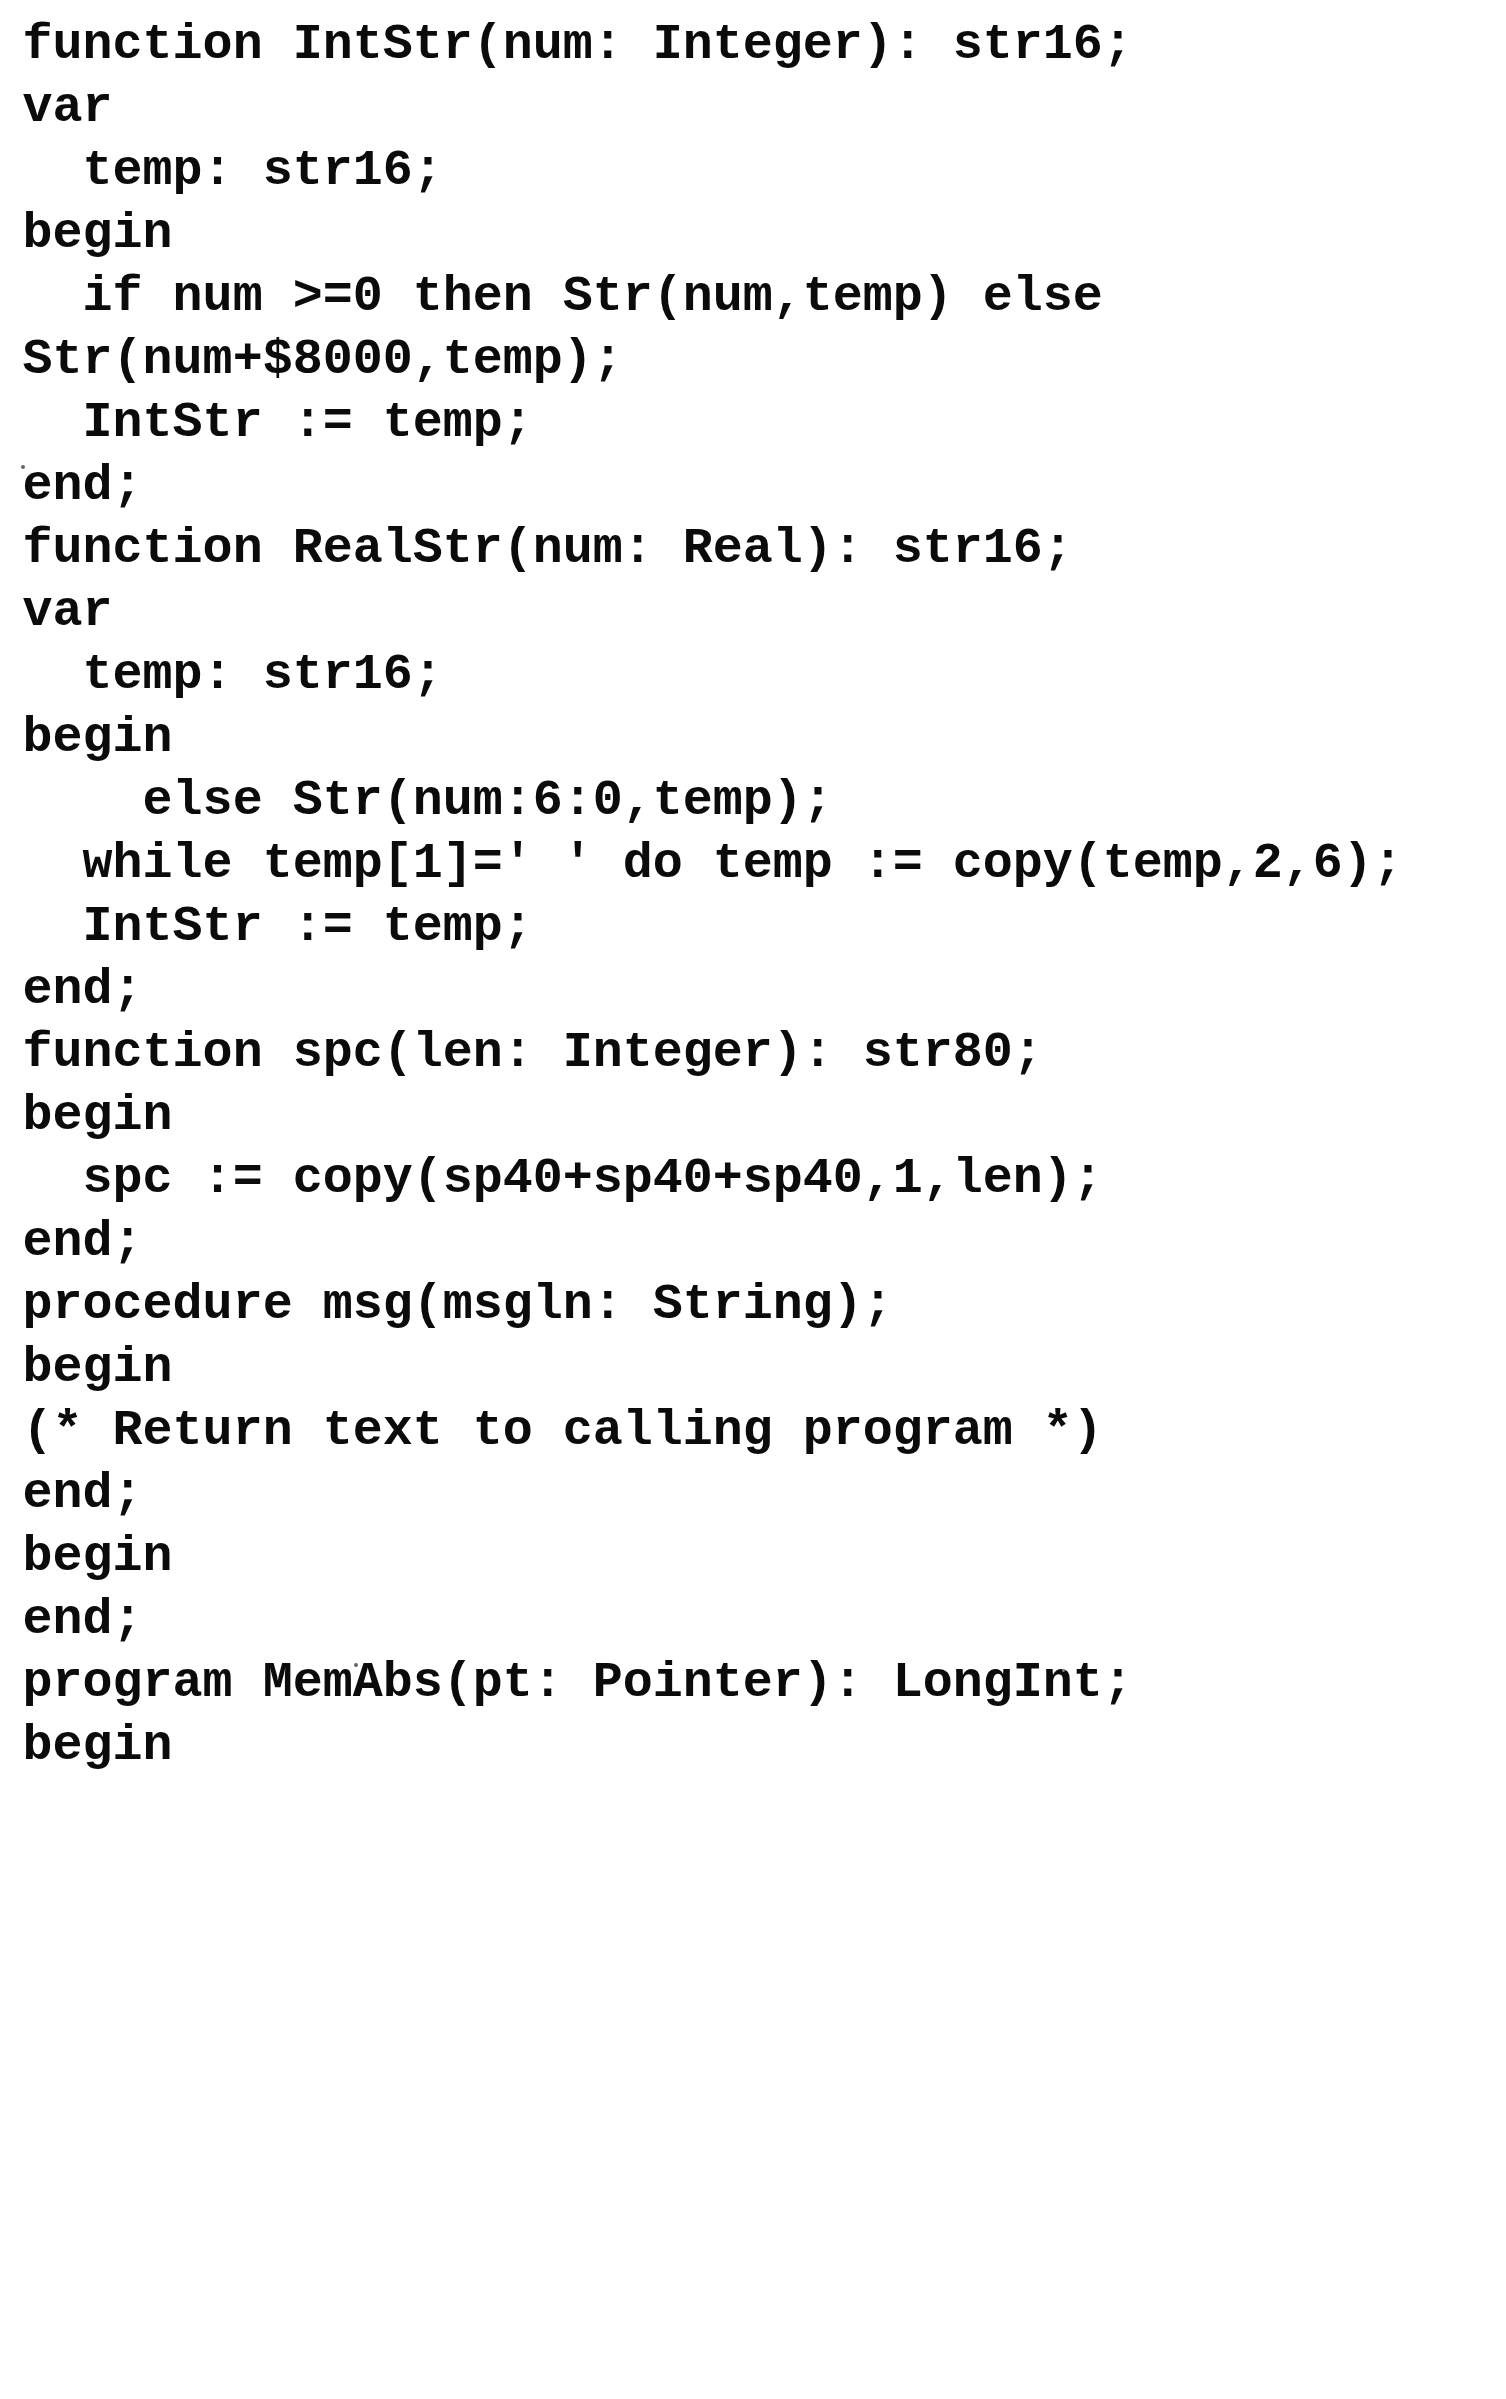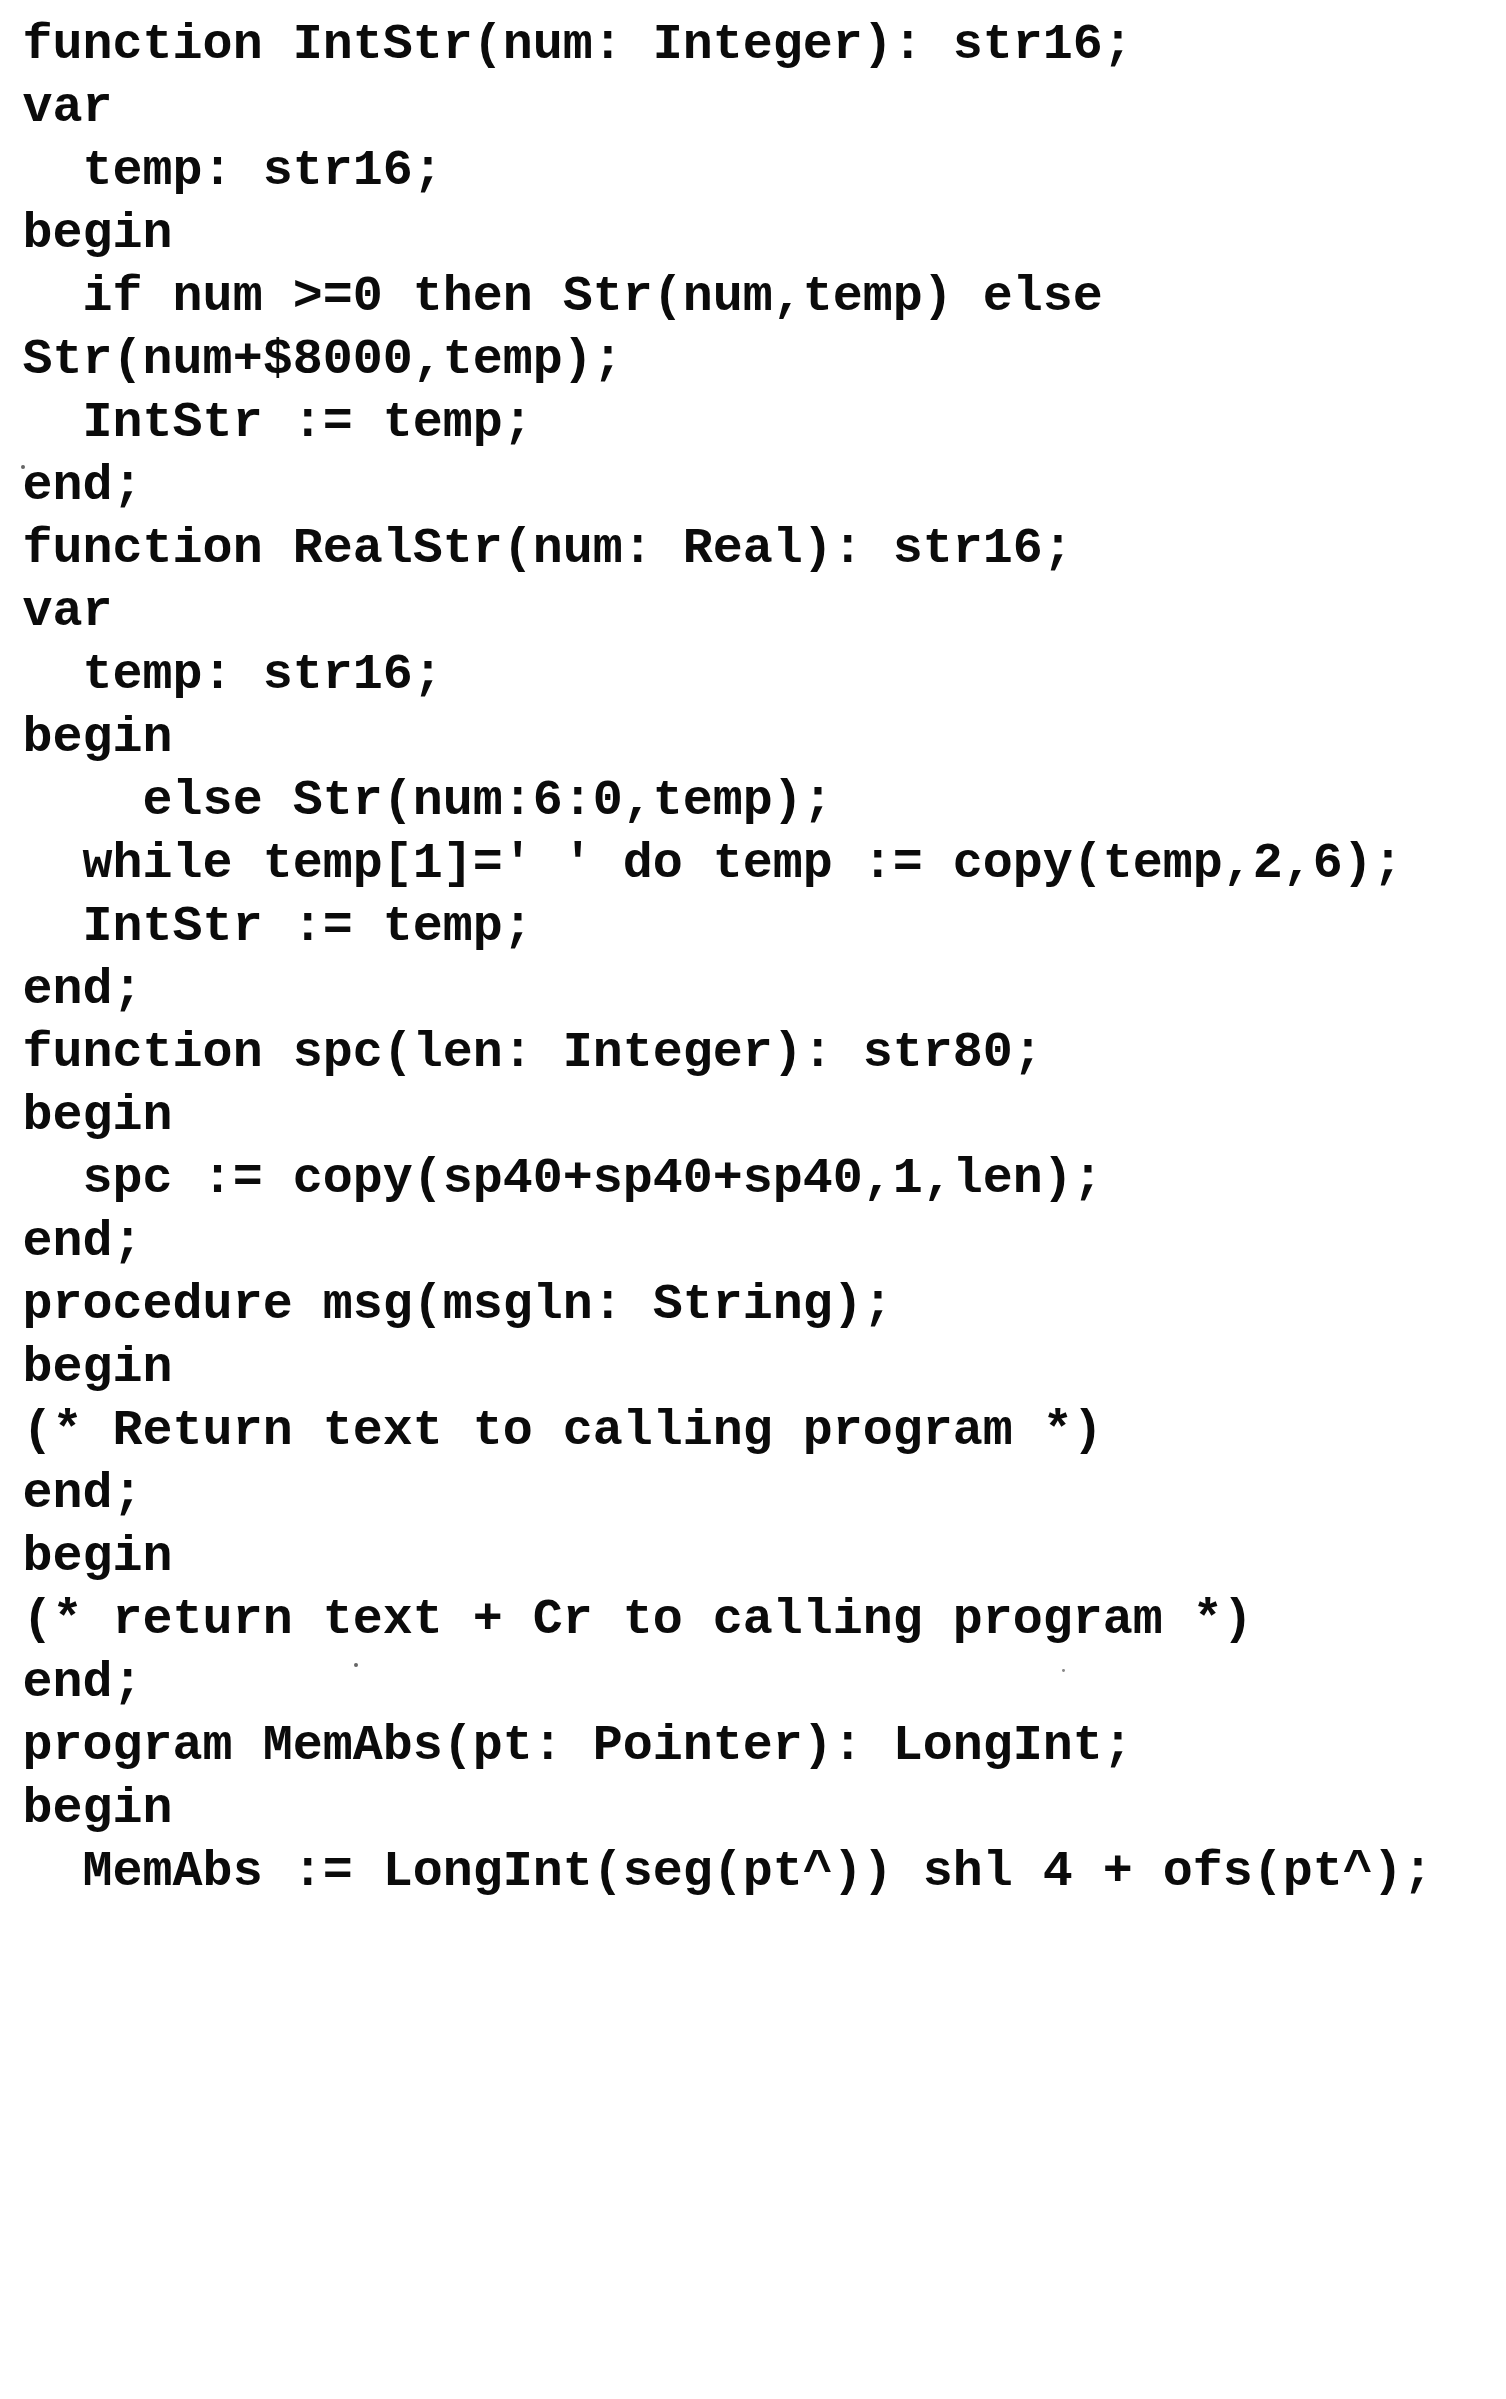--- a/index.html
+++ b/index.html
@@ -78,27 +78,25 @@
         <div class="line">end;</div>
       </div>
       <div class="code-block">
         <div class="line">procedure msg(msgln: String);</div>
         <div class="line">begin</div>
         <div class="line">(* Return text to calling program *)</div>
         <div class="line">end;</div>
       </div>
       <div class="code-block">
         <div class="line">begin</div>
-        <div class="line">(* return text + Cr to calling program *)</div>
         <div class="line">end;</div>
       </div>
       <div class="code-block">
         <div class="line">program MemAbs(pt: Pointer): LongInt;</div>
         <div class="line">begin</div>
-        <div class="line">  MemAbs := LongInt(seg(pt^)) shl 4 + ofs(pt^);</div>
       </div>
     </div>
   <div class="speck speck-1"></div>
   <div class="speck speck-2"></div>
   <div class="speck speck-3"></div>
   <div class="speck speck-4"></div>
 </div>
 
 
 </body></html>

